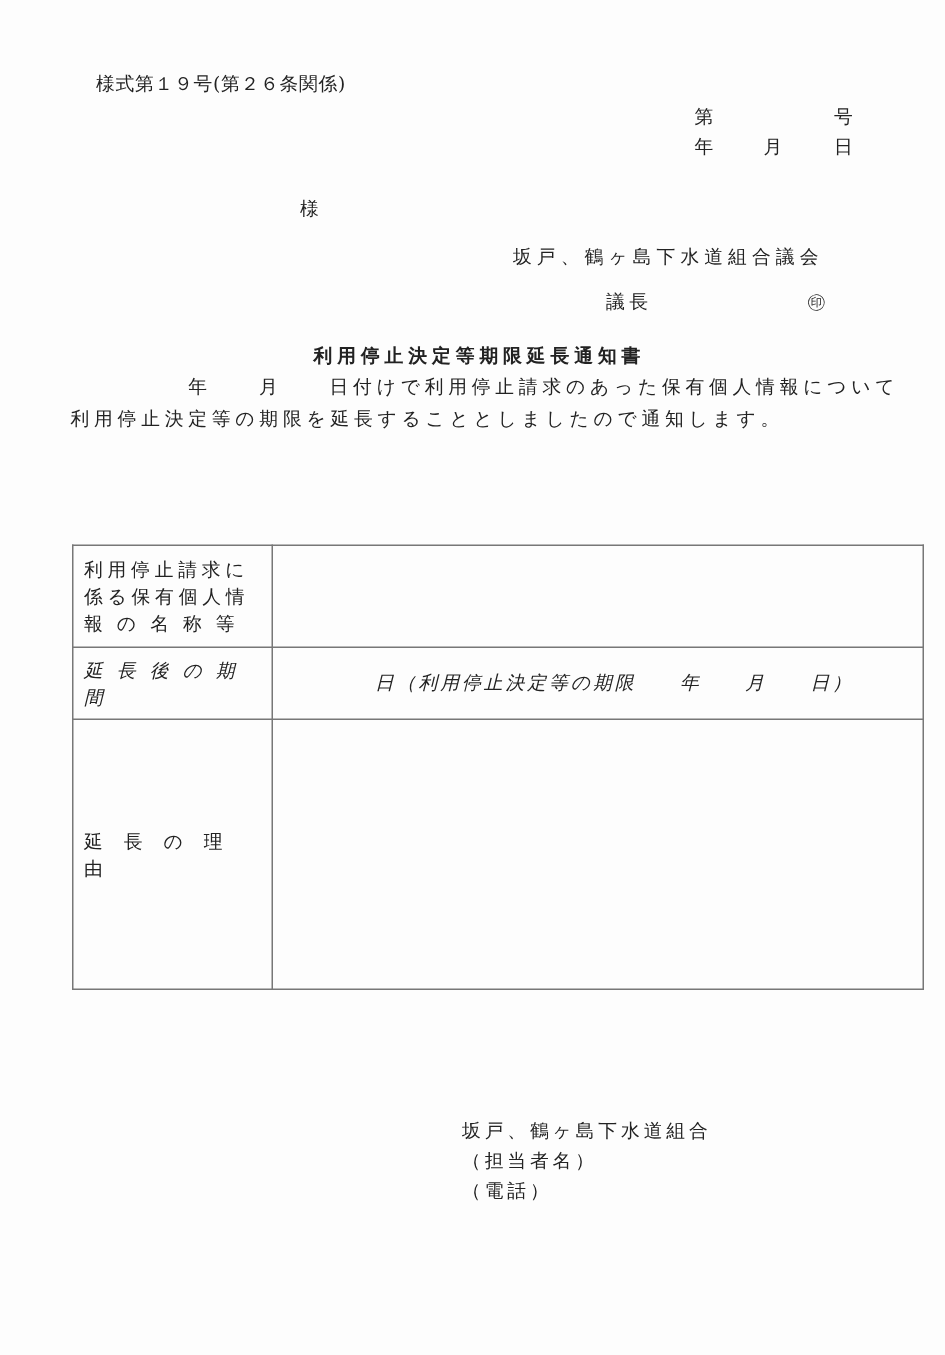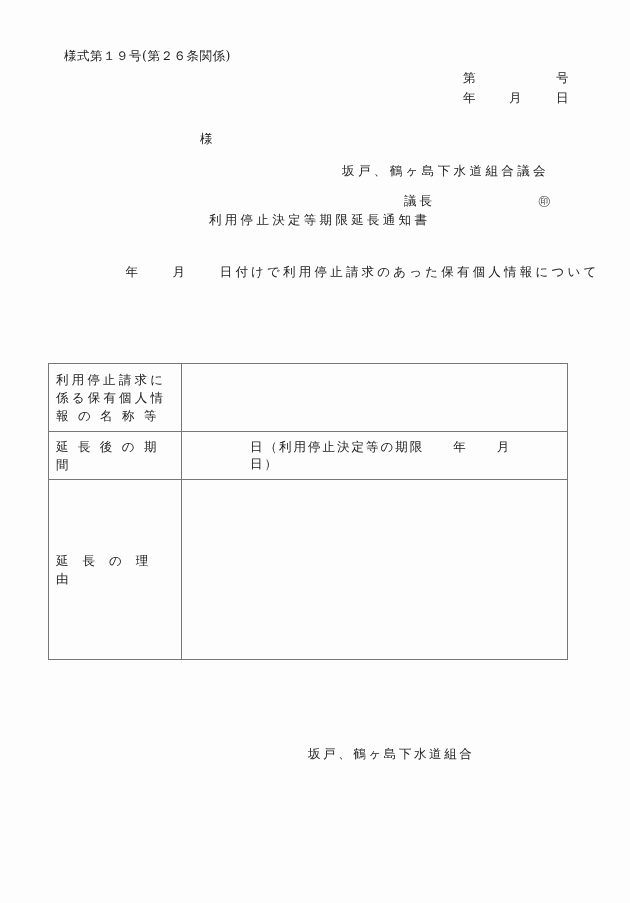--- a/index.html
+++ b/index.html
@@ -11,34 +11,34 @@
   #form-no { left:64px; top:48px; letter-spacing:0.5px; }
   #doc-no-dai { left:463px; top:70px; }
   #doc-no-go { left:556px; top:70px; }
   #date-y { left:463px; top:90px; }
   #date-m { left:509px; top:90px; }
   #date-d { left:556px; top:90px; }
   #recipient { left:200px; top:131px; }
   #sender-org { left:342px; top:163px; letter-spacing:3.4px; }
   #sender-title { left:357px; top:193px; letter-spacing:3px;margin-left:47px; }
   #seal { left:538px; top:193px; }
-  #doc-title { left:209px; top:212px; letter-spacing:3.3px; }
+  #doc-title { left:209px; top:229px; letter-spacing:3.3px;font-weight:bold; }
   #body-text {
-    position:absolute; left:47px; top:262px; width:535px; line-height:20.5px;
+    position:absolute; left:47px; top:248px; width:535px; line-height:20.5px;
   }
   #body-text div { white-space:nowrap; letter-spacing:3.2px; }
   #data-table {
-    position:absolute; left:48px; top:363px; width:520px; border-collapse:collapse;
+    position:absolute; left:48px; top:363px; width:568px; border-collapse:collapse;
   }
   #data-table td { border:1.3px solid #777; padding:0; vertical-align:middle; }
   .lbl { width:125px; padding-left:7px !important; letter-spacing:3.2px; line-height:18px; }
   .lbl-spread { letter-spacing:9.4px; }
   .lbl-wide { letter-spacing:14px;margin-left:36px; }
   #row1 { height:68px; }
-  #row2 { height:48px; }
+  #row2 { height:48px;font-style:italic; }
   #row3 { height:180px; }
   .period { padding-left:68px !important; letter-spacing:2px; }
   #contact { left:308px; top:744px; line-height:20px; }
   #contact div { letter-spacing:2.6px; }
 </style>
 </head>
 <body>
 
 <div class="abs" id="form-no">様式第１９号(第２６条関係)</div>
 
@@ -51,20 +51,21 @@
 <div class="abs" id="recipient">様</div>
 
 <div class="abs" id="sender-org">坂戸、鶴ヶ島下水道組合議会</div>
 <div class="abs" id="sender-title">議長</div>
 <div class="abs" id="seal">㊞</div>
 
 <div class="abs" id="doc-title">利用停止決定等期限延長通知書</div>
 
 <div id="body-text">
   <div>　　　　　年　　月　　日付けで利用停止請求のあった保有個人情報について</div>
+  <div>利用停止決定等の期限を延長することとしましたので通知します。</div>
 </div>
 
 <table id="data-table">
   <tbody>
       <tr id="row1">
     <td class="lbl">
       <div>利用停止請求に</div>
       <div>係る保有個人情</div>
       <div class="lbl-spread">報の名称等</div>
     </td>
@@ -76,13 +77,15 @@
   </tr>
   <tr id="row3">
     <td class="lbl lbl-wide">延長の理由</td>
     <td></td>
   </tr>
 </tbody>
   </table>
 
 <div class="abs" id="contact">
   <div>坂戸、鶴ヶ島下水道組合</div>
+  <div>（担当者名）</div>
+  <div>（電話）</div>
 </div>
 
 </body></html>

